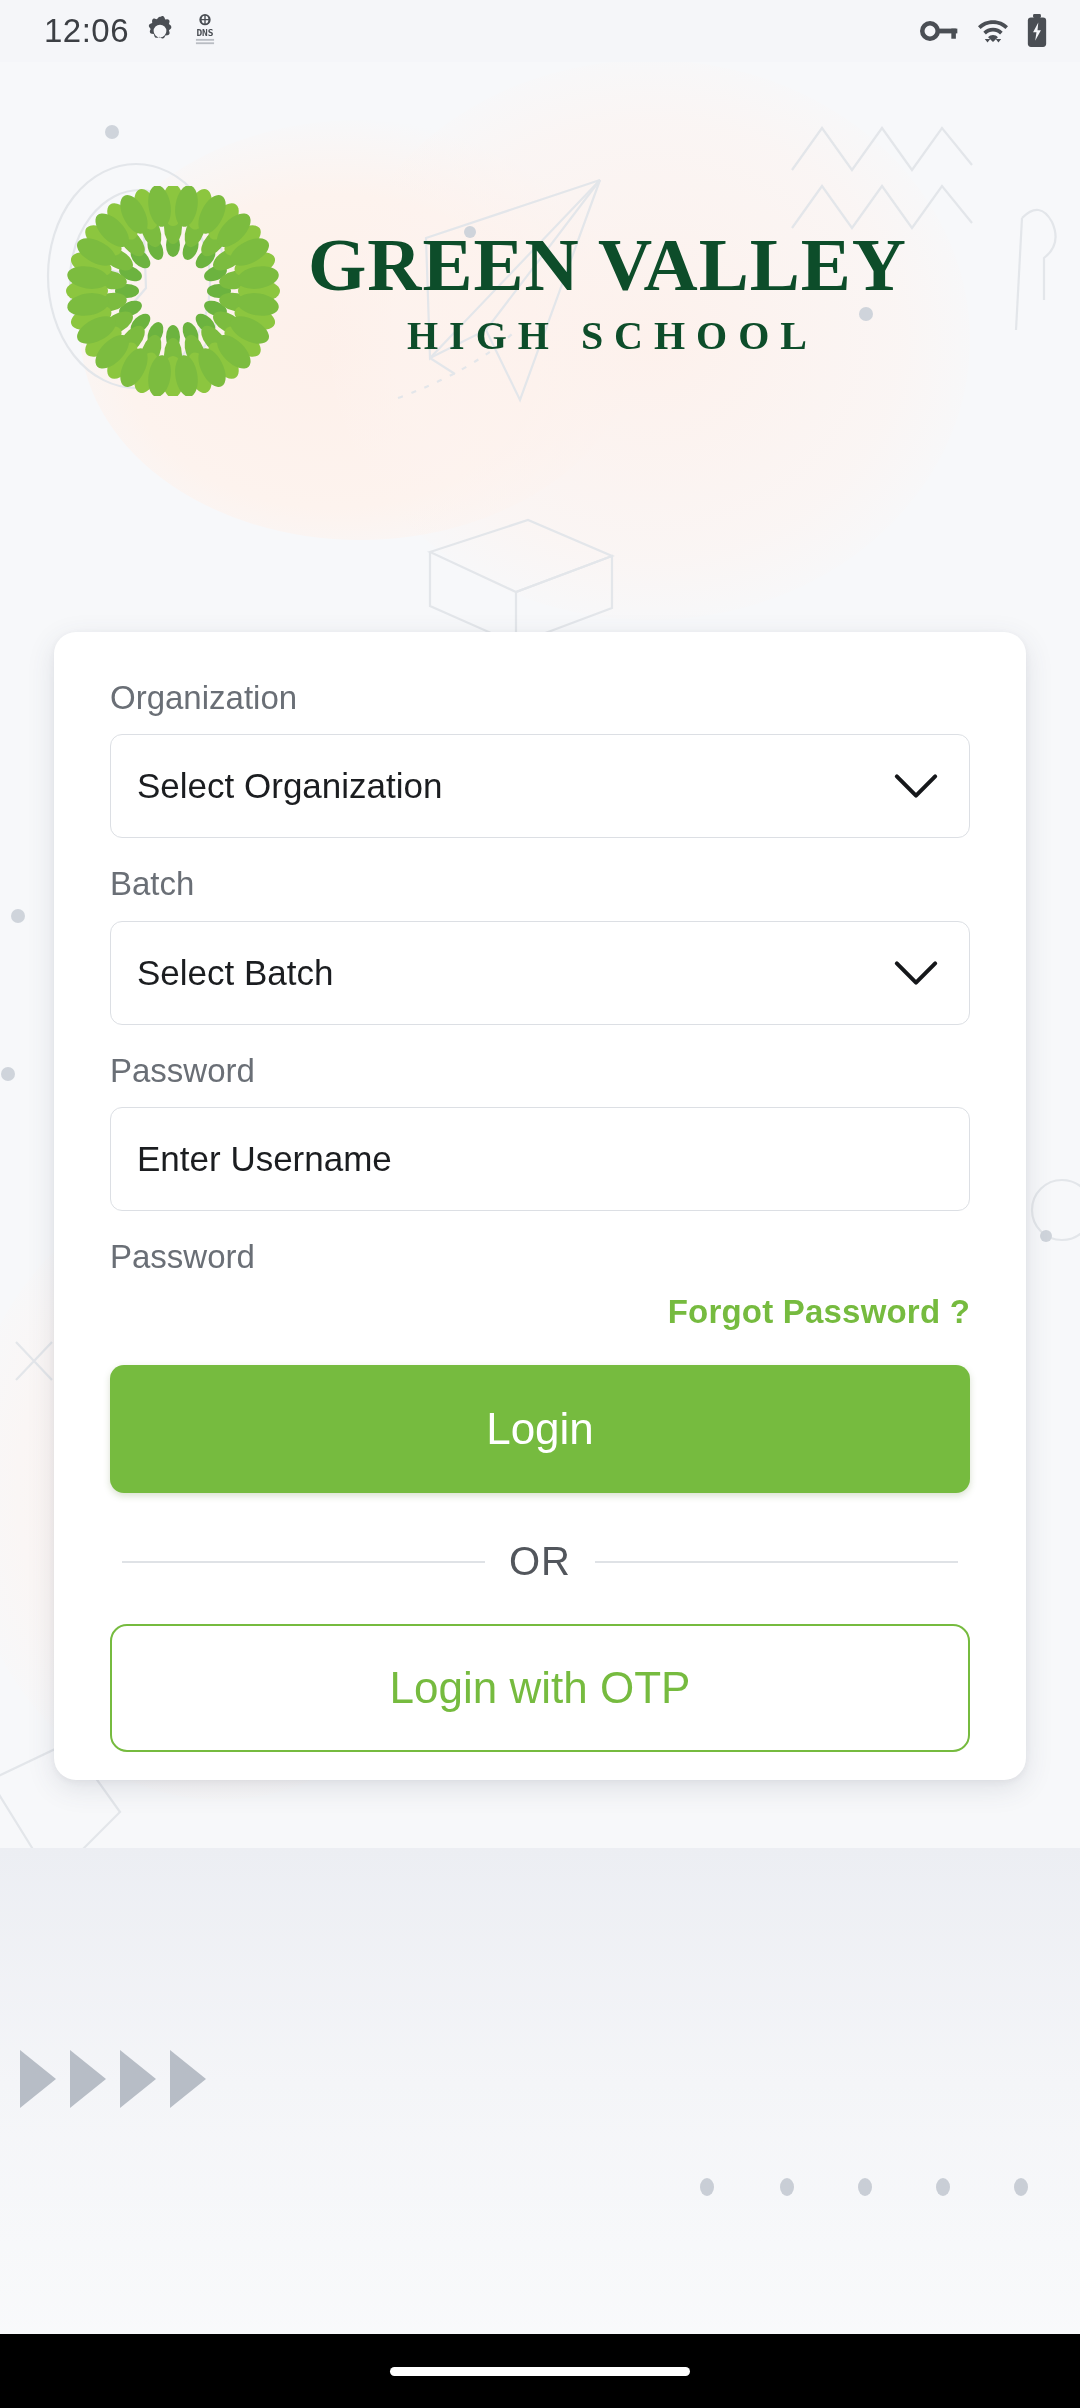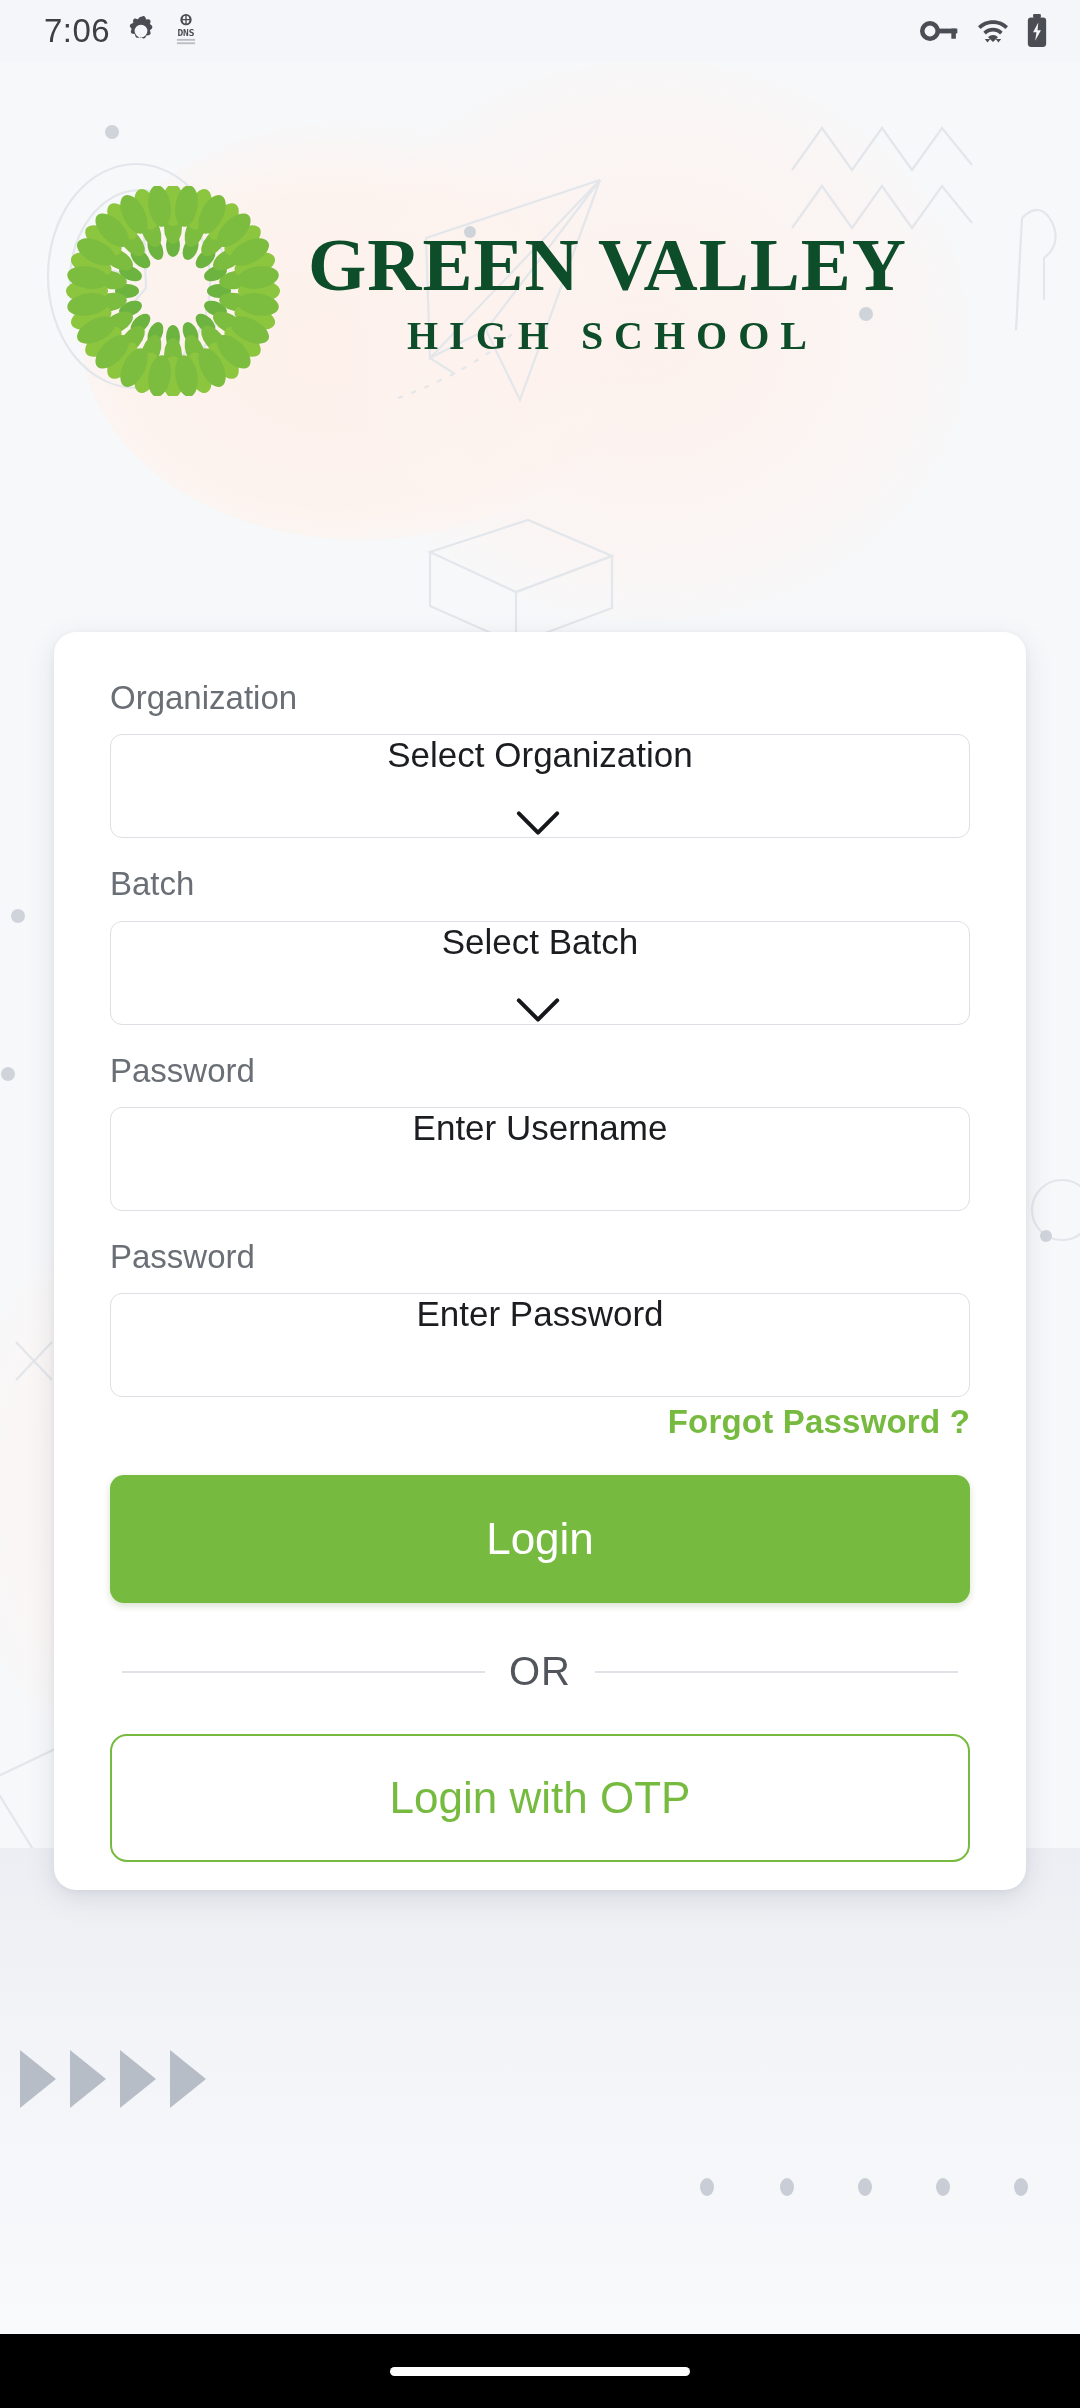--- a/index.html
+++ b/index.html
@@ -77,21 +77,20 @@
     font-size:33px; color:#6a6f76; line-height:1.1;
     margin-bottom:18px; display:block;
   }
   .control {
     width:100%; height:104px;
     border:1.6px solid #dcdfe4; border-radius:12px;
     background:#fff;
     display:flex; align-items:center;
     padding:0 26px;
     margin-bottom:28px;
-    flex-direction:column;
   }
   .control-value { font-size:35px; color:#131416; flex:1 1 auto; }
   .control-value.ph { color:#1b1d20; }
   .chev { flex:0 0 auto; margin-right:4px; }
 
   .forgot-row { display:flex; justify-content:flex-end; margin-top:4px; margin-bottom:34px; }
   .forgot {
     font-size:33px; font-weight:700; color:#76bb3f; letter-spacing:0.2px;
   }
 
@@ -177,21 +176,21 @@
     <div class="bottom-band"></div>
     <div class="dot" style="left:700px;top:2178px;width:14px;height:18px;"></div>
     <div class="dot" style="left:780px;top:2178px;width:14px;height:18px;"></div>
     <div class="dot" style="left:858px;top:2178px;width:14px;height:18px;"></div>
     <div class="dot" style="left:936px;top:2178px;width:14px;height:18px;"></div>
     <div class="dot" style="left:1014px;top:2178px;width:14px;height:18px;"></div>
   </div>
 
   <div class="statusbar">
     <div class="sb-left">
-      <span class="sb-time">7:06</span>
+      <span class="sb-time">12:06</span>
       <svg class="sb-ico" width="34" height="34" viewBox="0 0 24 24" fill="#4a4e54">
         <path d="M12 2c-.5 0-1 .2-1.3.6l-.9 1.1-1.4-.4c-.5-.1-1 0-1.4.3s-.6.8-.6 1.3l.1 1.4-1.3.6c-.5.2-.8.6-1 1.1s0 1 .3 1.4l.9 1.1-.5 1.3c-.2.5-.1 1 .1 1.4s.7.7 1.2.8l1.4.2.4 1.4c.1.5.5.9.9 1.1s1 .2 1.4 0l1.3-.6 1.1.9c.4.3.9.4 1.4.3s.9-.4 1.1-.9l.6-1.3 1.4-.1c.5 0 1-.3 1.3-.7s.4-.9.2-1.4l-.4-1.4 1.1-.9c.4-.3.6-.8.6-1.3s-.2-1-.6-1.3l-1.1-.9.4-1.4c.1-.5 0-1-.3-1.4s-.8-.6-1.3-.6l-1.4.1-.6-1.3c-.2-.5-.6-.8-1.1-1S12.5 2 12 2zm0 5.5a4.5 4.5 0 110 9 4.5 4.5 0 010-9z"></path>
       </svg>
       <svg class="sb-ico" width="28" height="34" viewBox="0 0 24 30">
         <circle cx="12" cy="5" r="4.2" fill="none" stroke="#4a4e54" stroke-width="1.6"></circle>
         <path d="M7.8 5h8.4M12 0.8v8.4M9.4 1.8c-1.5 2-1.5 4.4 0 6.4M14.6 1.8c1.5 2 1.5 4.4 0 6.4" stroke="#4a4e54" stroke-width="1.2" fill="none"></path>
         <text x="12" y="19" font-family="DejaVu Sans Mono, monospace" font-size="8.4" font-weight="bold" fill="#4a4e54" text-anchor="middle">DNS</text>
         <rect x="4" y="22" width="16" height="1.6" fill="#b9bdc3"></rect>
         <rect x="4" y="25" width="16" height="1.6" fill="#b9bdc3"></rect>
       </svg>
@@ -326,23 +325,20 @@
 
     <div class="field">
       <span class="field-label">Password</span>
       <div class="control">
         <span class="control-value ph">Enter Username</span>
       </div>
     </div>
 
     <div class="field">
       <span class="field-label">Password</span>
-      <div class="control" style="margin-bottom:0;">
-        <span class="control-value ph">Enter Password</span>
-      </div>
     </div>
 
     <div class="forgot-row">
       <span class="forgot">Forgot Password ?</span>
     </div>
 
     <div class="btn-primary">Login</div>
 
     <div class="or-row">
       <div class="or-line"></div>

